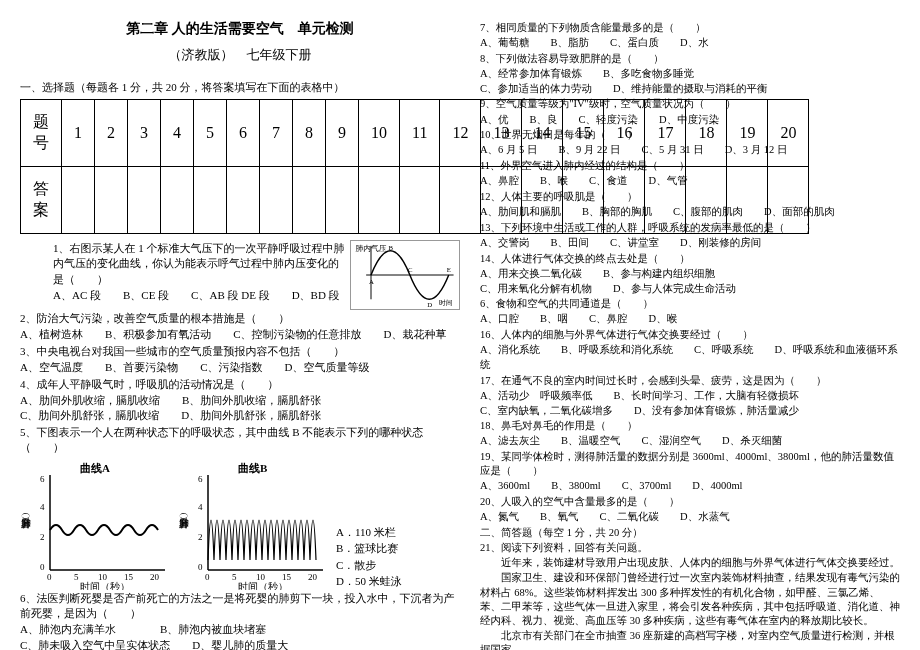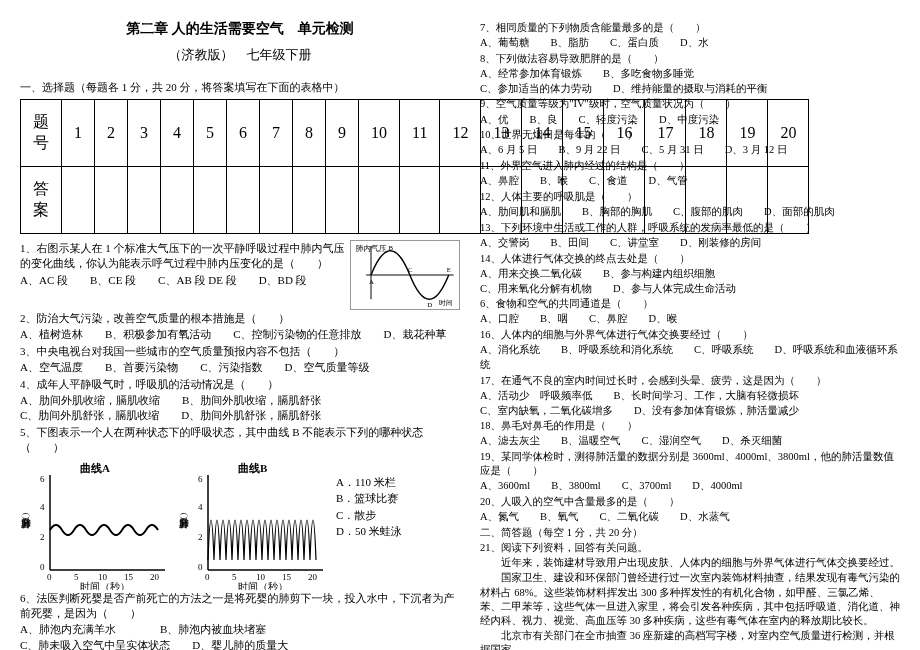--- a/index.html
+++ b/index.html
@@ -51,35 +51,36 @@
   .q {
     line-height: 1.4;
     margin: 1px 0;
   }
   .opts {
     line-height: 1.4;
   }
   .q1wrap {
     display: flex;
     gap: 2px;
+    margin-left: 33px;
   }
   .q1text { flex: 1; }
   .wave {
     width: 110px;
     height: 70px;
     flex-shrink: 0;
     font-size: 9px;
     border: 1px solid #999;
     box-sizing: border-box;
   }
   .chartrow {
     display: flex;
     gap: 8px;
     margin-top: 4px;
-    align-items: flex-start;
+    align-items: flex-end;
   }
   .chartbox {
     width: 150px;
     height: 130px;
   }
   .chartbox svg { display:block; }
   .chartopts {
     font-size: 11px;
     line-height: 1.5;
     padding-top: 14px;

